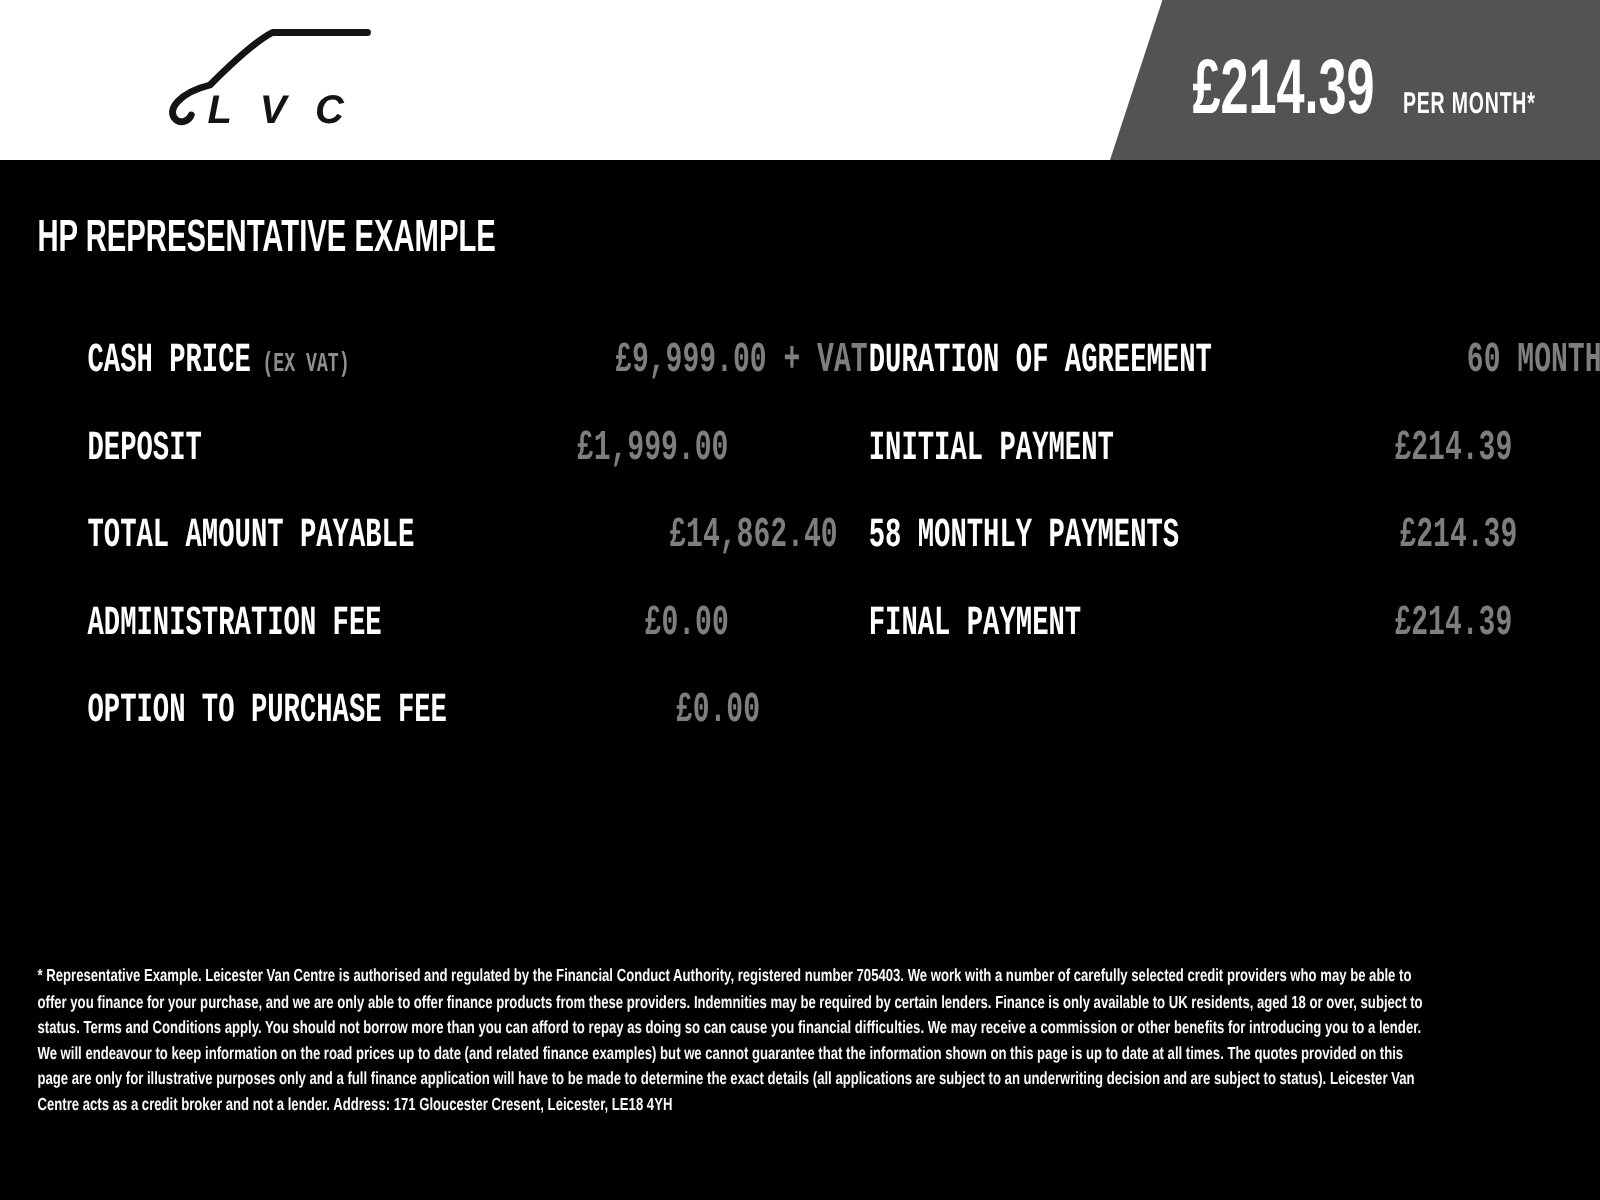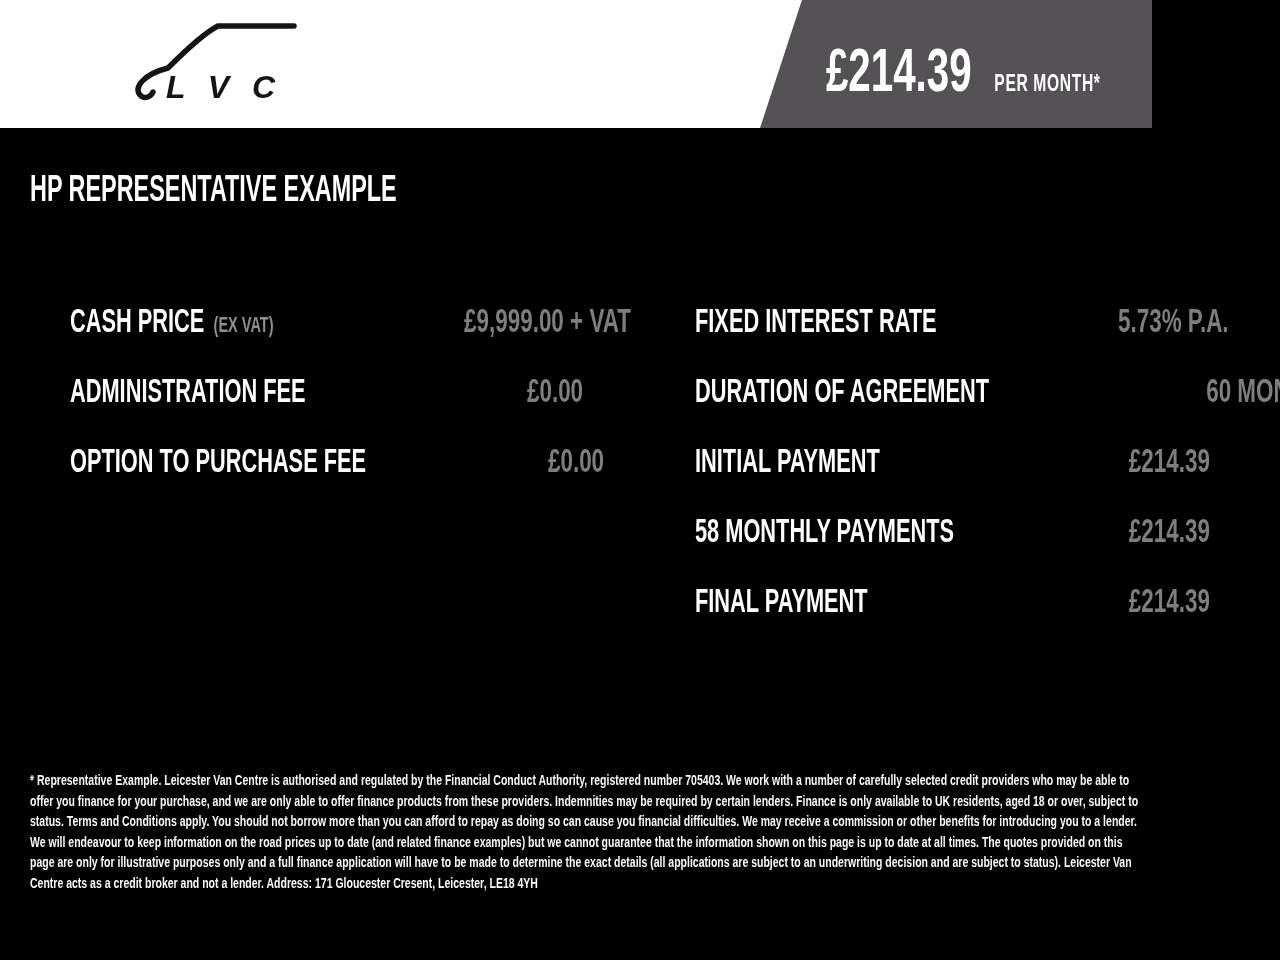--- a/index.html
+++ b/index.html
@@ -17,21 +17,21 @@
   body{
     position:relative;
     background:var(--page-bg);
     font-family:"Liberation Sans", sans-serif;
     overflow:hidden;
   }
 
   
   .header{
     position:absolute;top:0;left:0;
-    width:1152px;height:128px;
+    width:1280px;height:128px;
     background:var(--header-bg);
   }
   .logo{
     position:absolute;left:128px;top:18px;
     width:172px;height:86px;
   }
   .banner{
     position:absolute;top:0;right:0;
     width:392px;height:128px;
     background:var(--banner-bg);
@@ -54,21 +54,21 @@
     white-space:nowrap;
     transform:scaleX(0.65);transform-origin:0 0;
   }
 
   
   .fin-col{position:absolute;top:270px;}
   .fin-col.left{left:70px;width:513px;}
   .fin-col.right{left:695px;width:515px;}
   .frow{
     height:70px;
-    display:flex;align-items:flex-end;justify-content:space-between;
+    display:flex;align-items:flex-start;justify-content:space-between;font-family:Liberation Mono, monospace;
   }
   .flabel{
     display:flex;align-items:baseline;gap:14px;
     font-size:33px;font-weight:700;color:var(--label-color);
     white-space:nowrap;
     transform:scaleX(0.66);transform-origin:0 50%;
   }
   .fsuffix{font-size:22px;font-weight:700;color:var(--suffix-color);}
   .fvalue{
     font-size:34px;font-weight:700;color:var(--value-color);
@@ -108,40 +108,44 @@
 <div class="fin-col left">
 
   <div class="frow">
     <div class="flabel">
       <span>CASH PRICE</span>
       <span class="fsuffix">(EX VAT)</span>
     </div>
     <div class="fvalue">£9,999.00 + VAT</div>
   </div>
 
+  <div class="frow">
+    <div class="flabel">DEPOSIT</div>
+    <div class="fvalue">£1,999.00</div>
+  </div>
 
 
+  <div class="frow">
+    <div class="flabel">TOTAL AMOUNT PAYABLE</div>
+    <div class="fvalue">£14,862.40</div>
+  </div>
 
   <div class="frow">
     <div class="flabel">ADMINISTRATION FEE</div>
     <div class="fvalue">£0.00</div>
   </div>
 
   <div class="frow">
     <div class="flabel">OPTION TO PURCHASE FEE</div>
     <div class="fvalue">£0.00</div>
   </div>
 </div>
 
 <div class="fin-col right">
 
-  <div class="frow">
-    <div class="flabel">FIXED INTEREST RATE</div>
-    <div class="fvalue">5.73% P.A.</div>
-  </div>
 
 
   <div class="frow">
     <div class="flabel">DURATION OF AGREEMENT</div>
     <div class="fvalue">60 MONTHS</div>
   </div>
 
   <div class="frow">
     <div class="flabel">INITIAL PAYMENT</div>
     <div class="fvalue">£214.39</div>

